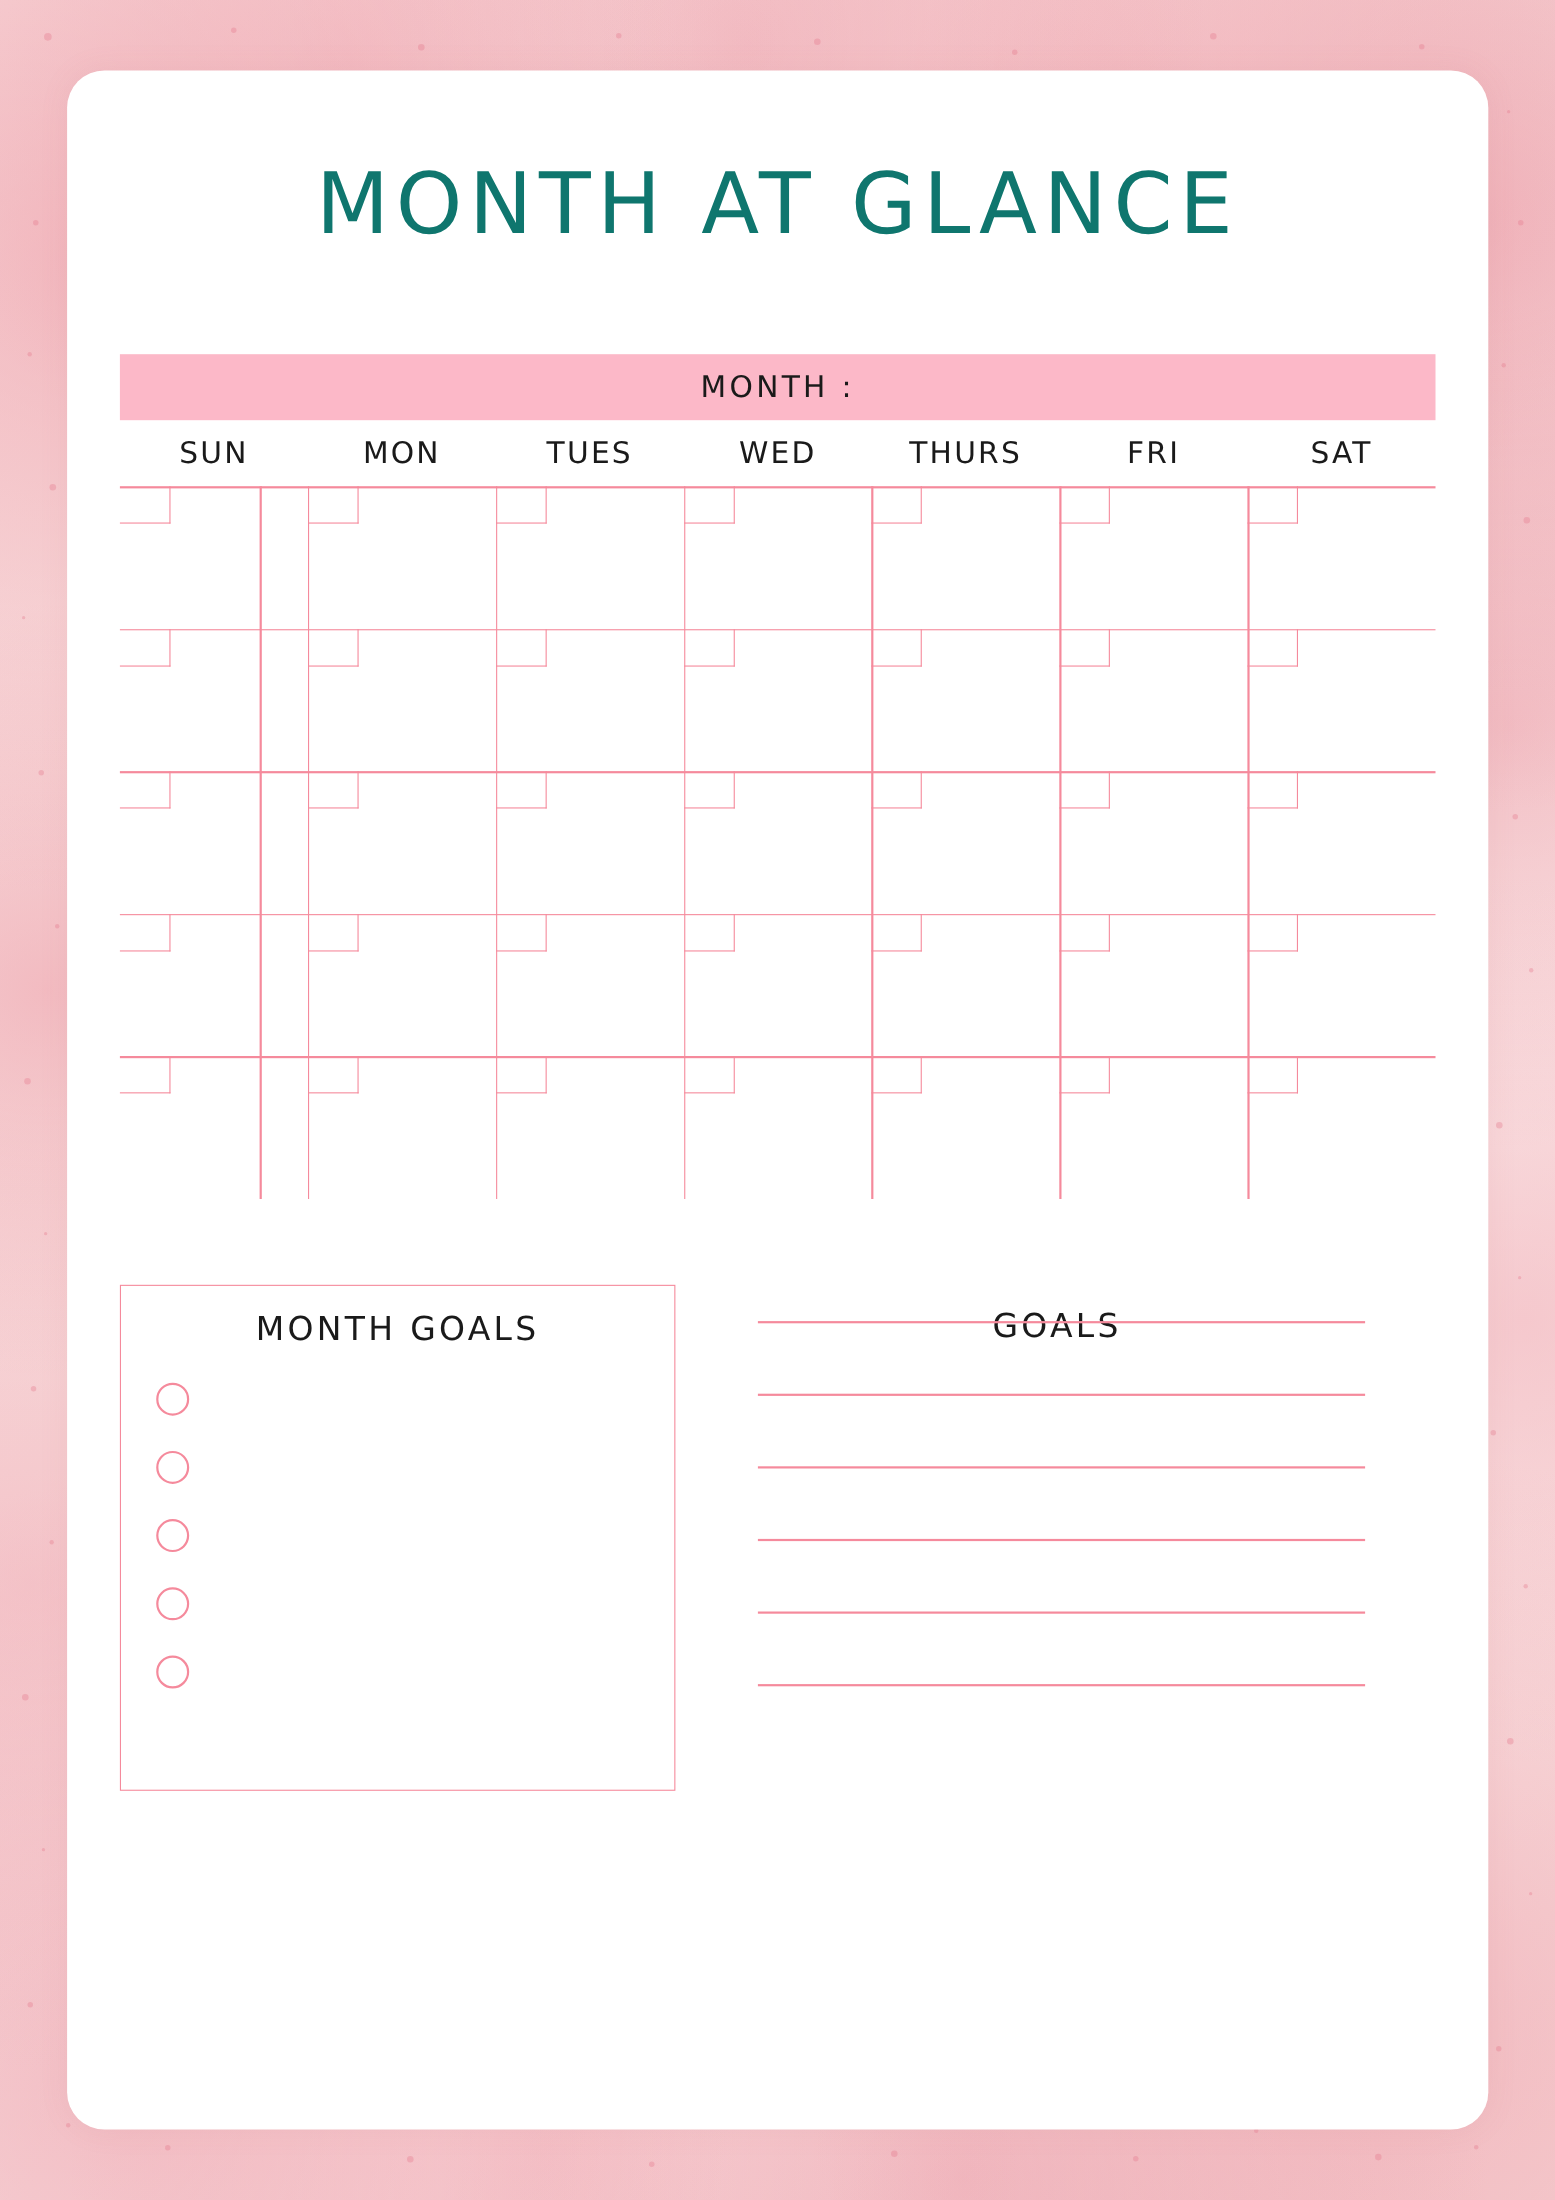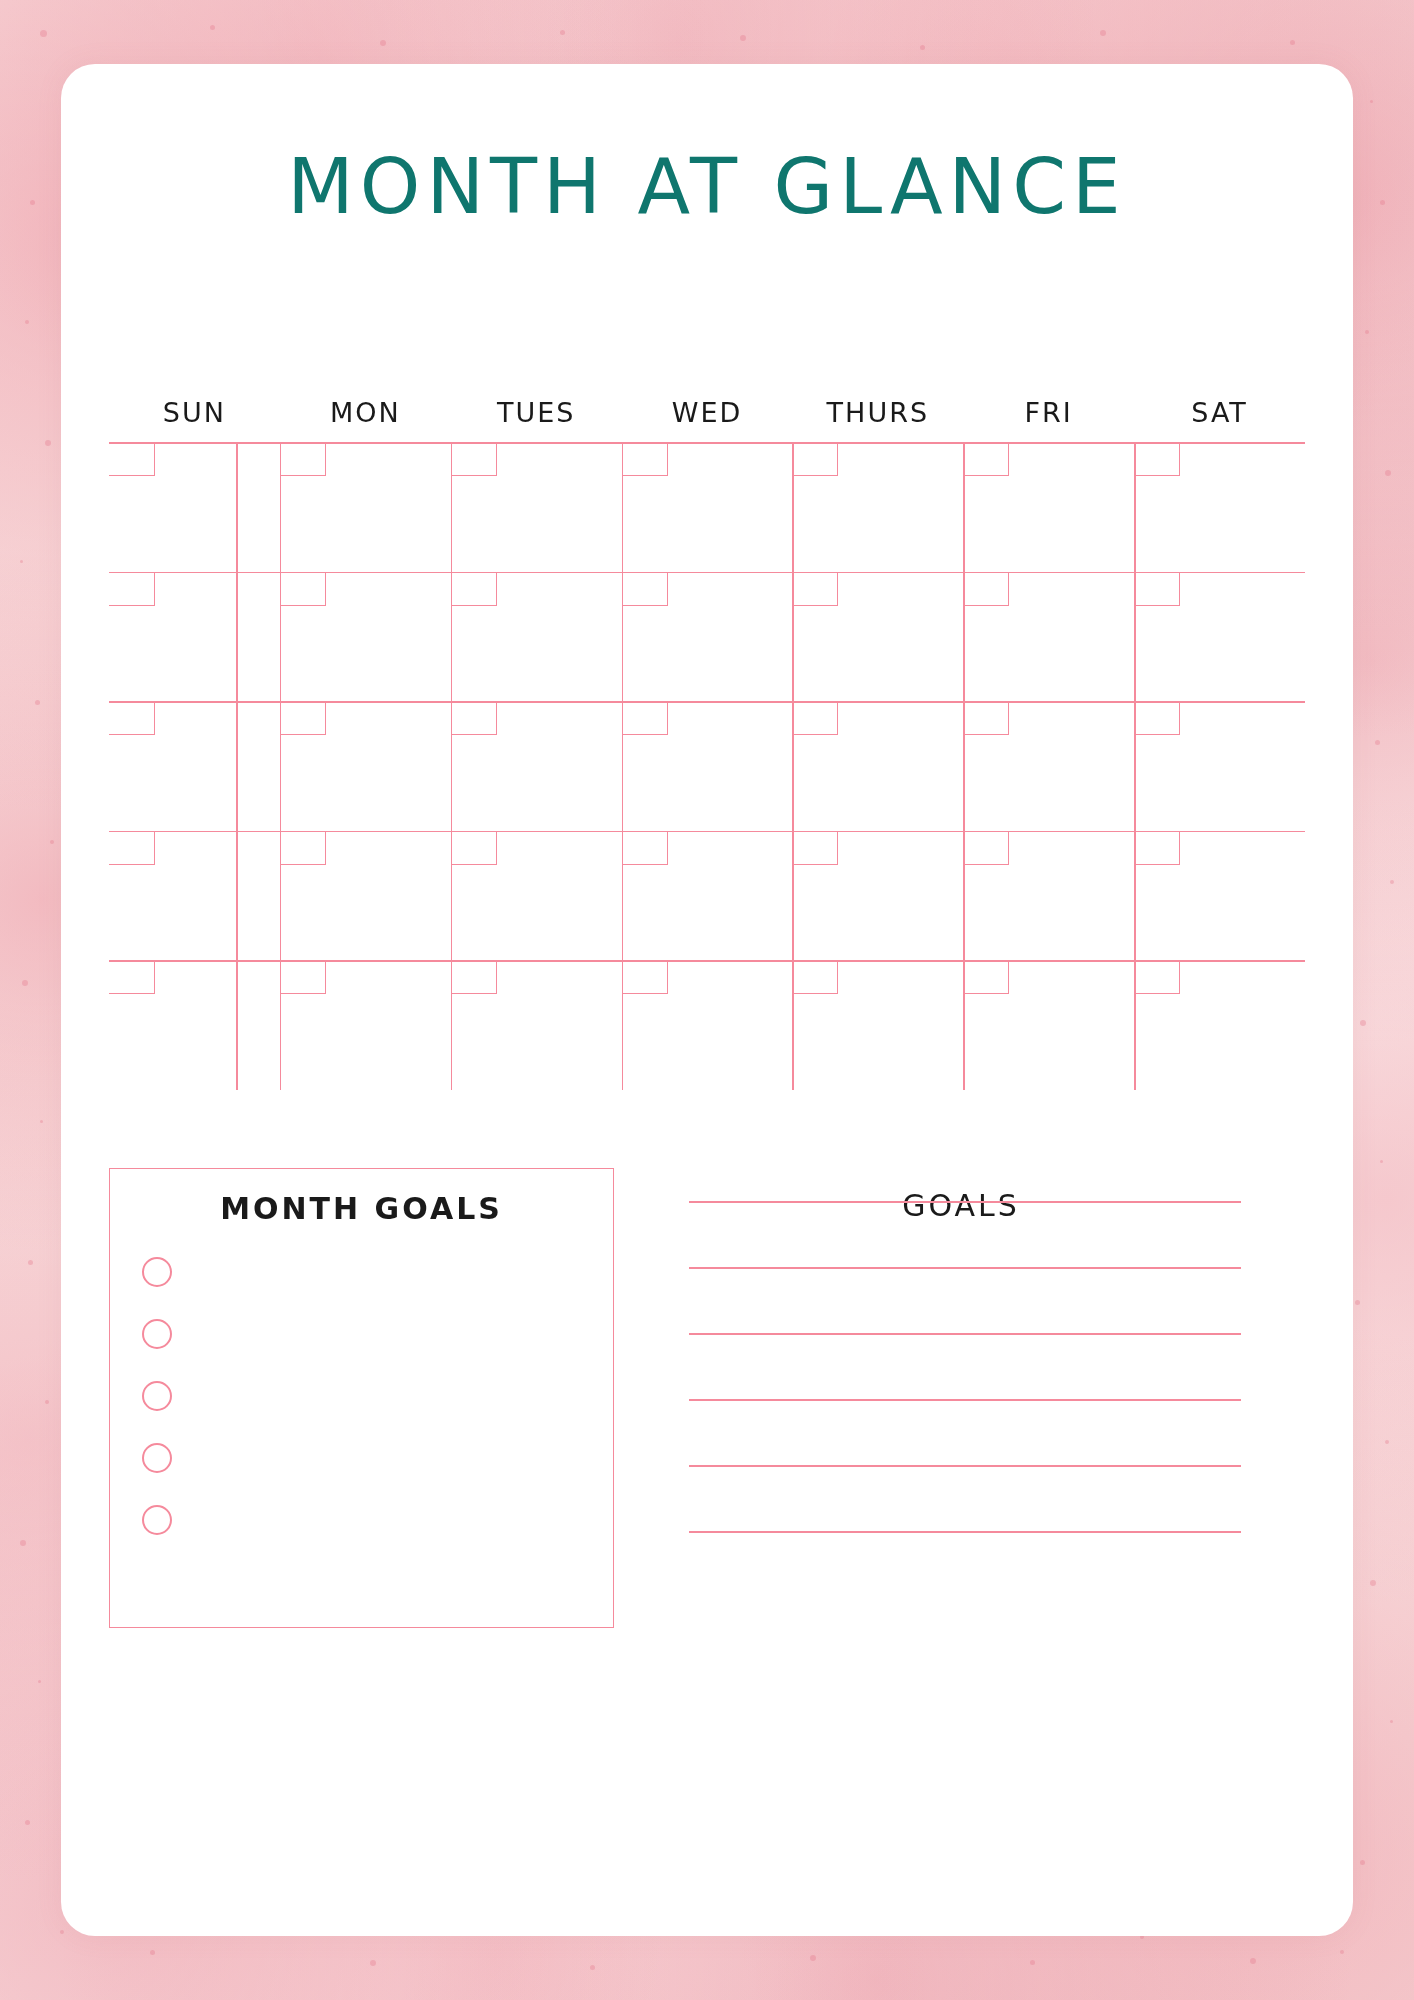--- a/index.html
+++ b/index.html
@@ -173,21 +173,20 @@
   .goals-title {
     position: absolute;
     top: 22px;
     left: 0;
     width: 100%;
     text-align: center;
     font-size: 30px;
     letter-spacing: 3px;
     color: #1a1a1a;
     font-family: "DejaVu Sans", sans-serif;
-    font-weight: bold;
   }
   .goal-item {
     position: absolute;
     left: 32px;
     width: 30px;
     height: 30px;
     border: 2.5px solid #f58a9c;
     border-radius: 50%;
     box-sizing: border-box;
   }
@@ -276,20 +275,23 @@
     <div class="bg-speck" style="left: 1250px; top: 130px; width: 4px; height: 4px;"></div>
     <div class="bg-speck" style="left: 180px; top: 1880px; width: 3px; height: 3px;"></div>
     <div class="bg-speck" style="left: 560px; top: 1890px; width: 4px; height: 4px;"></div>
     <div class="bg-speck" style="left: 980px; top: 1885px; width: 3px; height: 3px;"></div>
   </div>
 
 <div class="page">
 
   <div class="title">MONTH AT GLANCE</div>
 
+  <div class="month-bar">
+    <span class="month-bar-label">MONTH :</span>
+  </div>
 
   <div class="weekdays">
     <div class="weekday">SUN</div>
     <div class="weekday">MON</div>
     <div class="weekday">TUES</div>
     <div class="weekday">WED</div>
     <div class="weekday">THURS</div>
     <div class="weekday">FRI</div>
     <div class="weekday">SAT</div>
   </div>

